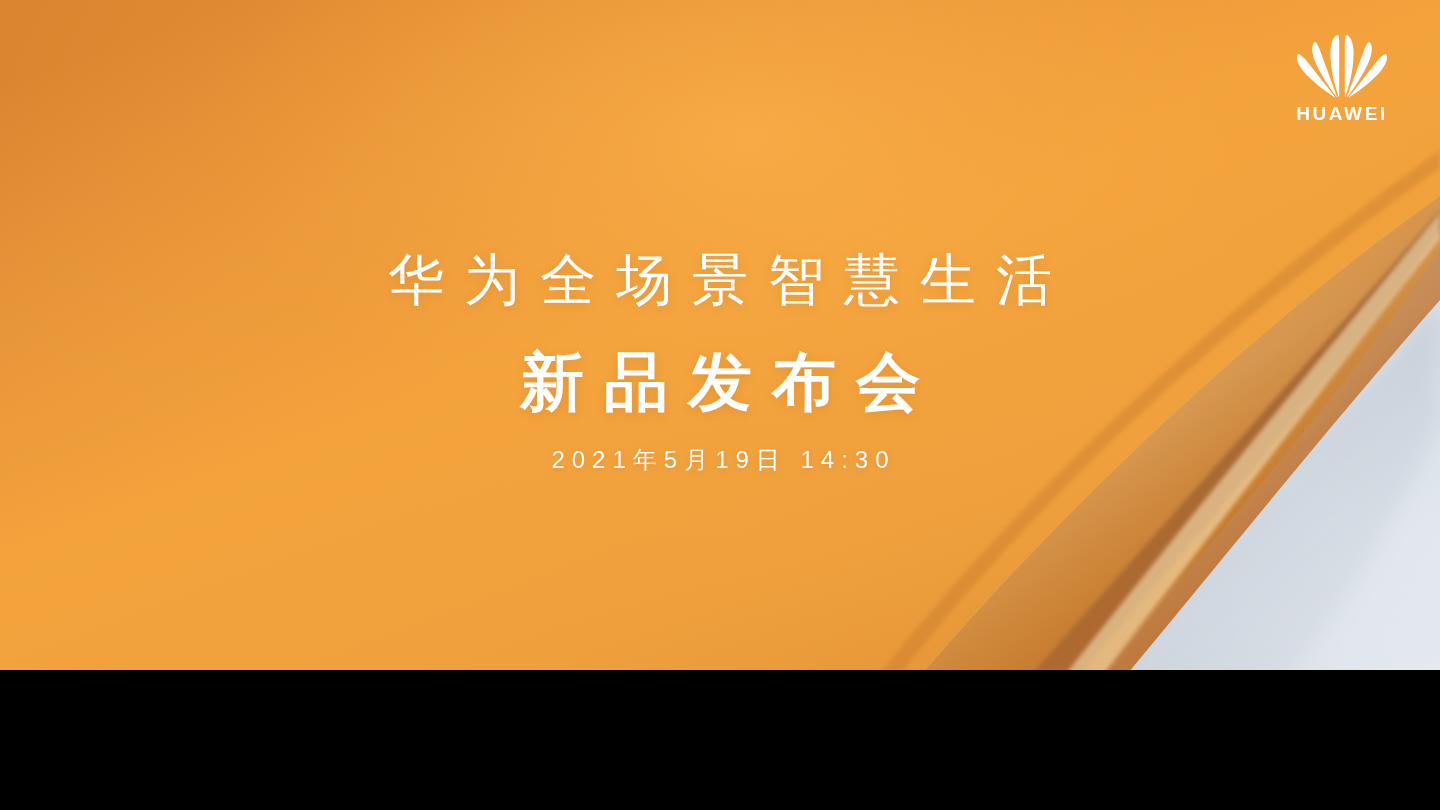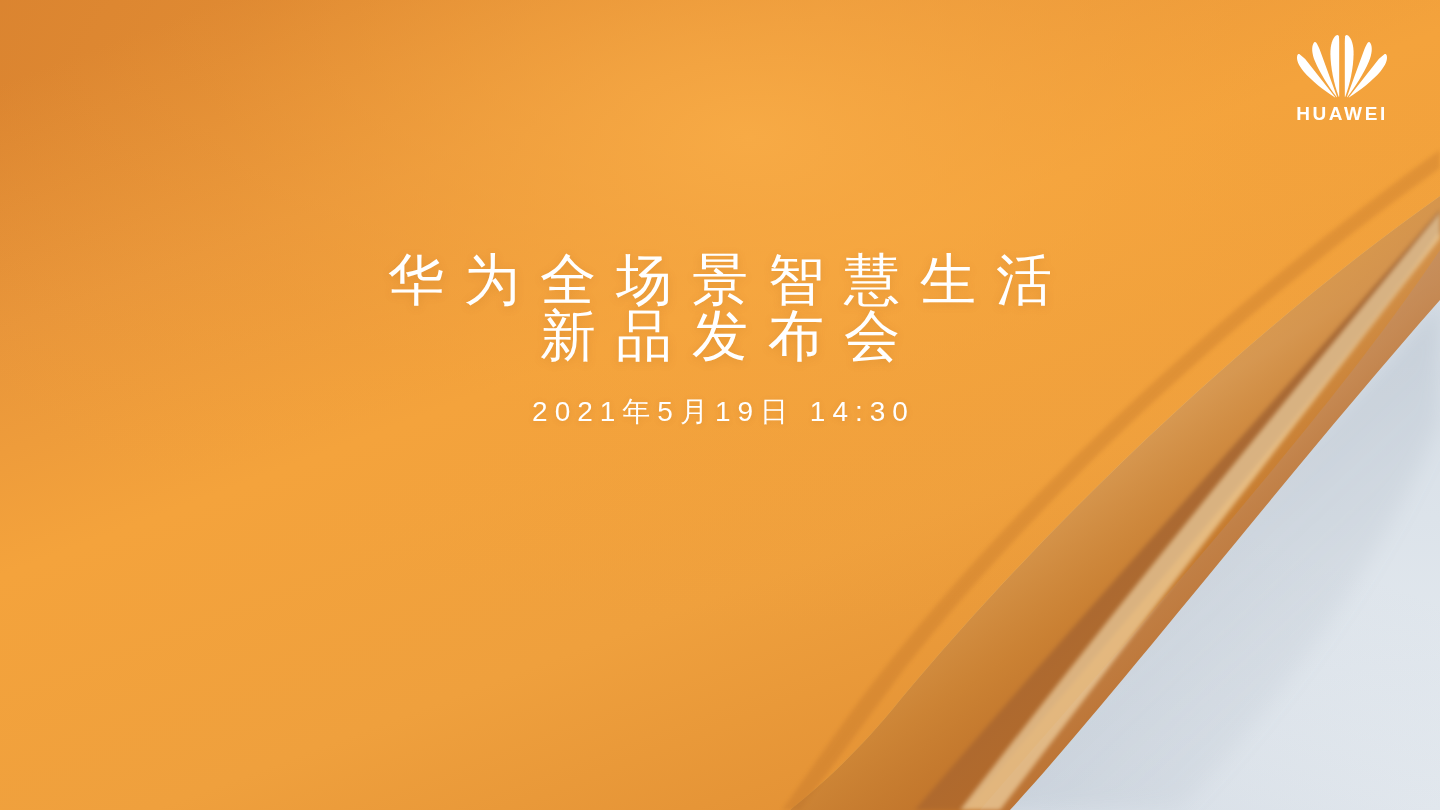--- a/index.html
+++ b/index.html
@@ -8,21 +8,21 @@
     padding: 0;
     background: #000;
   }
   body {
     font-family: "Liberation Sans", "DejaVu Sans", sans-serif;
   }
 
   #stage {
     position: relative;
     width: 1440px;
-    height: 810px;
+    height: 670px;
     overflow: hidden;
     background: #6d28d9;
     user-select: none;
   }
 
   
   .layer {
     position: absolute;
     inset: 0;
     pointer-events: none;
@@ -89,32 +89,33 @@
     font-size: 56px;
     font-weight: 400;
     line-height: 1.0;
     letter-spacing: 20px;
     text-indent: 20px;
     white-space: nowrap;
     text-shadow: 0 2px 10px rgba(150, 80, 10, 0.18);
   }
   .headline-2 {
     display: block;
-    font-size: 56px;
-    font-weight: 400;
+    margin-top: 42px;
+    font-size: 64px;
+    font-weight: 700;
     line-height: 1.0;
     letter-spacing: 20px;
     text-indent: 20px;
     white-space: nowrap;
     text-shadow: 0 2px 10px rgba(150, 80, 10, 0.18);
   }
   .datetime {
     display: block;
     margin-top: 34px;
-    font-size: 28px;
+    font-size: 24px;
     font-weight: 300;
     line-height: 1.0;
     letter-spacing: 7px;
     text-indent: 7px;
     white-space: nowrap;
     text-shadow: 0 1px 6px rgba(150, 80, 10, 0.16);
   }
 </style>
 </head>
 <body>

